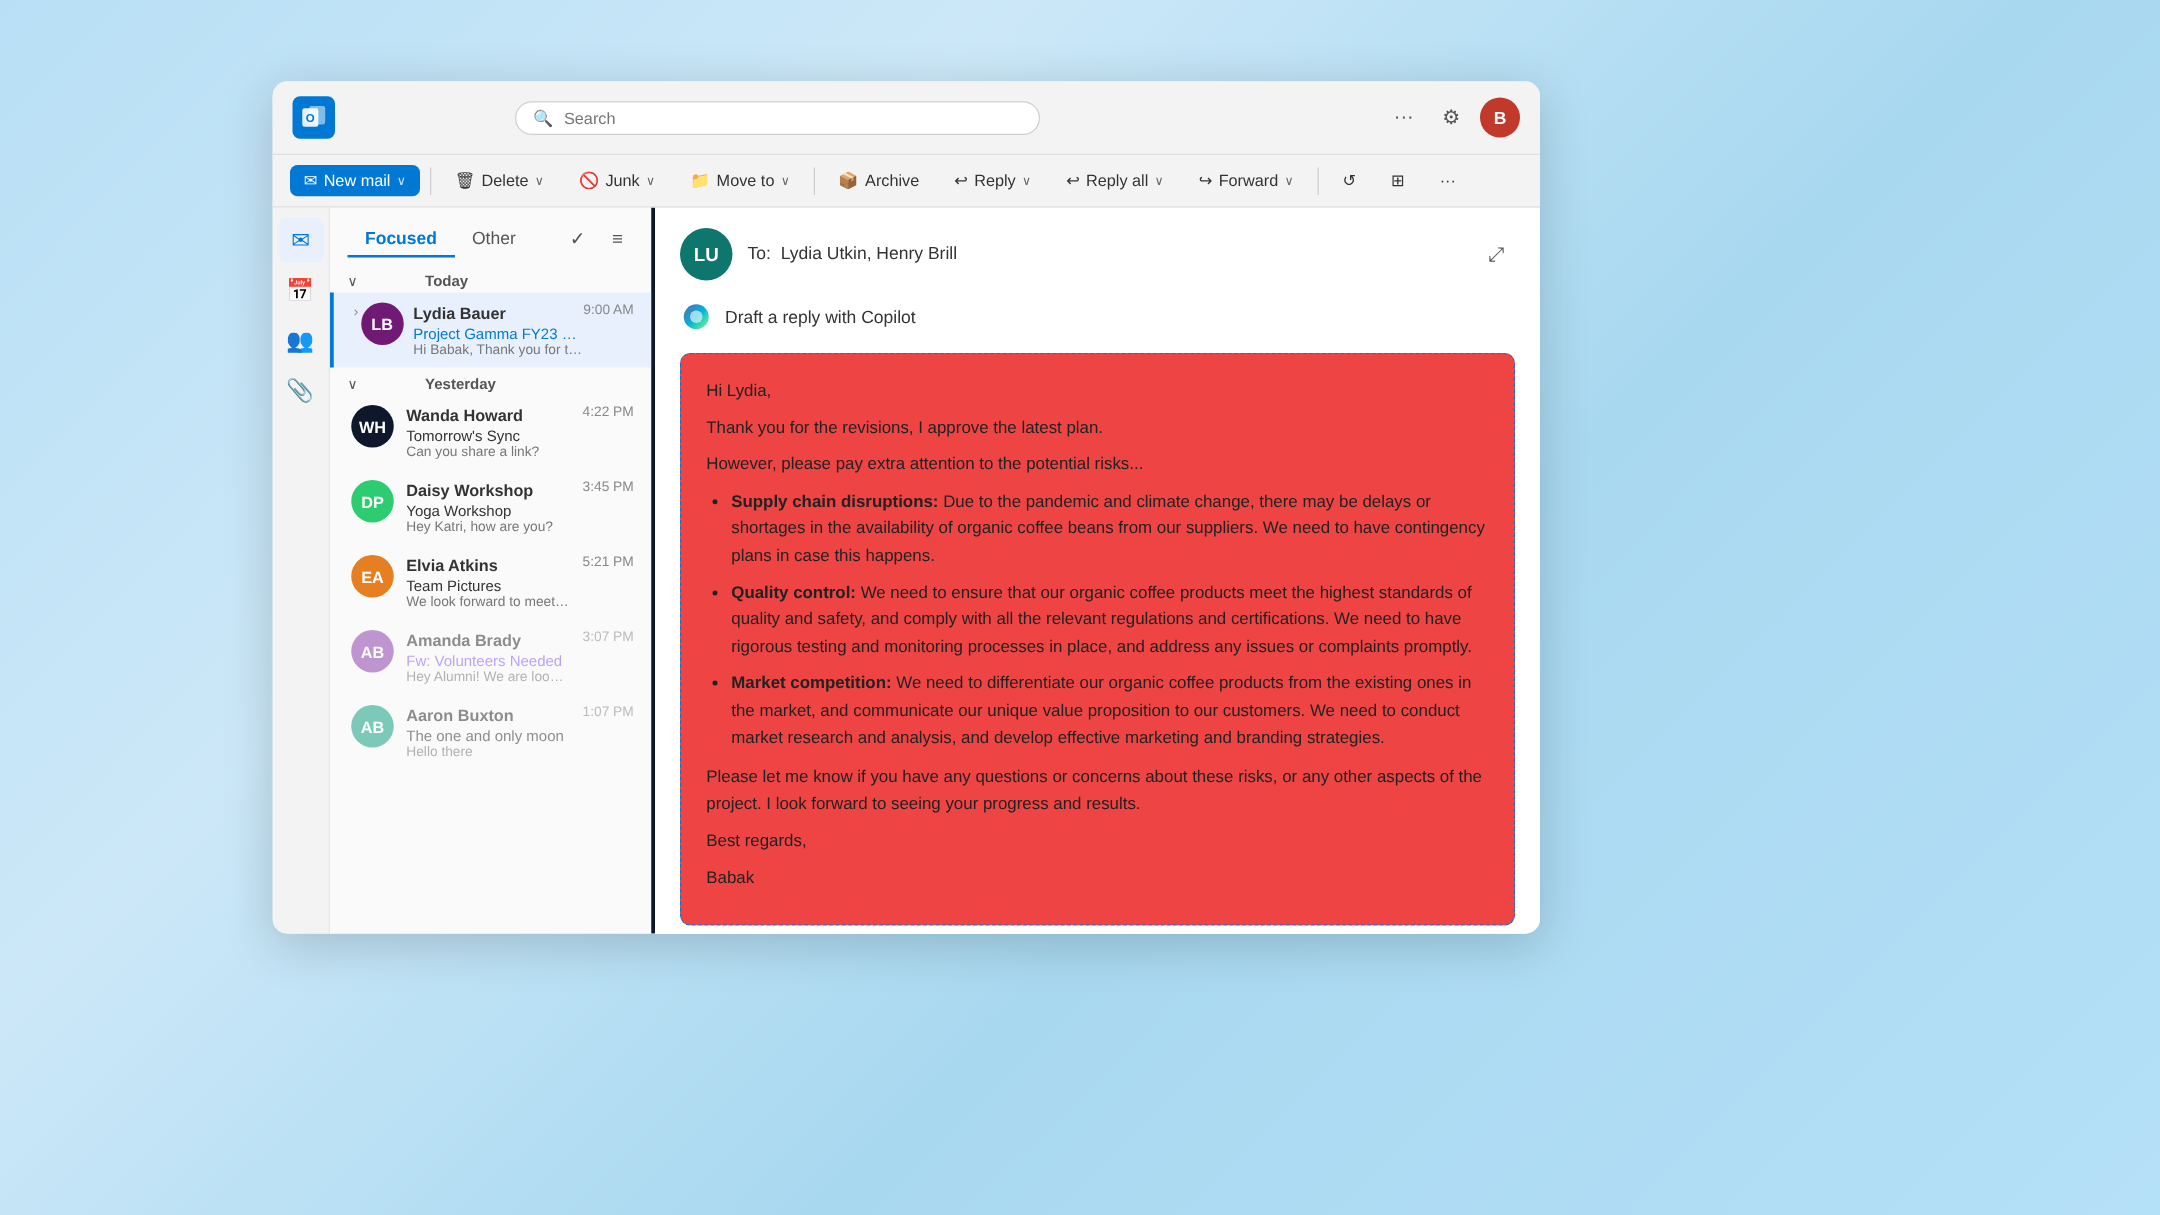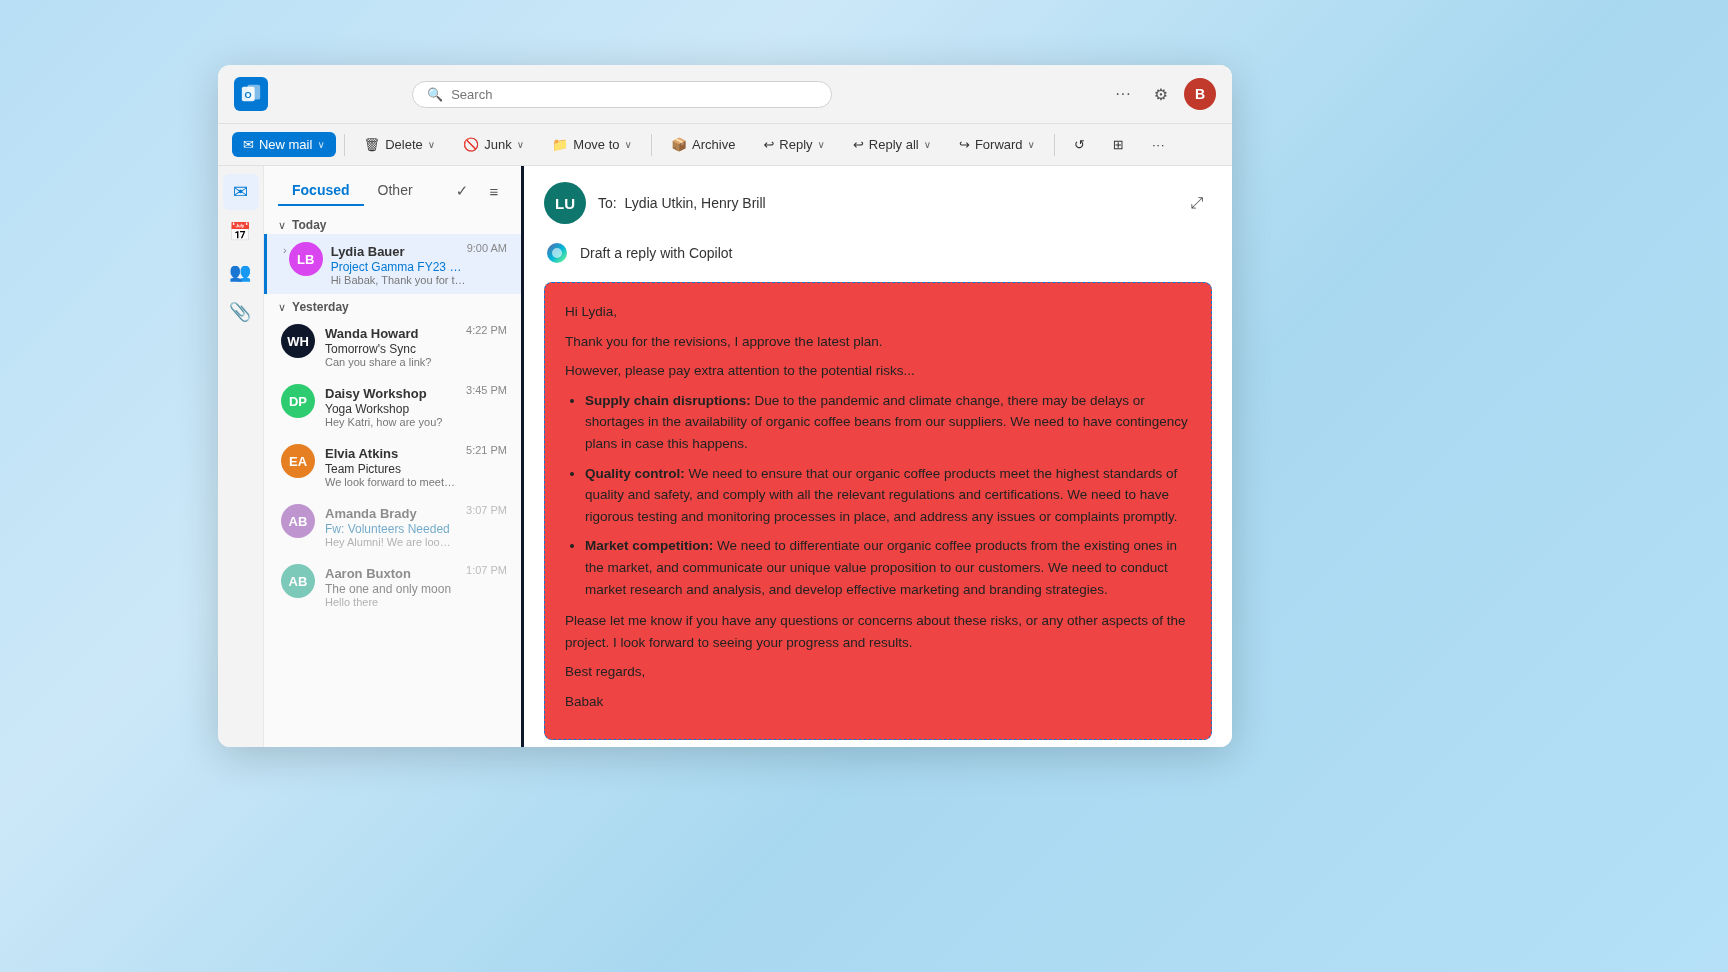--- a/index.html
+++ b/index.html
@@ -238,20 +238,21 @@
     }
     .date-chevron {
       font-size: 11px;
       color: #555;
       cursor: pointer;
     }
     .date-label {
       font-size: 12px;
       color: #555;
       font-weight: 600;
+      margin-left: 48px;
     }
 
     
     .mail-item {
       padding: 8px 14px;
       cursor: pointer;
       display: flex;
       gap: 10px;
       align-items: flex-start;
       border-left: 3px solid transparent;
@@ -544,21 +545,21 @@
       </div>
 
       <div class="date-group">
         <span class="date-chevron">∨</span>
         <span class="date-label">Today</span>
       </div>
 
       <div class="mail-item active">
         <div style="display:flex;align-items:flex-start;gap:0;width:100%;">
           <span class="expand-arrow">›</span>
-          <div class="mail-avatar" style="background:#d946ef;">LB</div>
+          <div class="mail-avatar" style="background:#701a75;">LB</div>
           <div class="mail-content" style="margin-left:8px;">
             <span class="mail-sender">Lydia Bauer</span>
             <div class="mail-subject">Project Gamma FY23 Planni</div>
             <div class="mail-preview">Hi Babak, Thank you for taking the</div>
           </div>
           <div class="mail-item-right">
             <span class="mail-time">9:00 AM</span>
           </div>
         </div>
       </div>
@@ -601,21 +602,21 @@
         </div>
         <div class="mail-item-right">
           <span class="mail-time">5:21 PM</span>
         </div>
       </div>
 
       <div class="mail-item faded">
         <div class="mail-avatar" style="background:#8e44ad;">AB</div>
         <div class="mail-content">
           <span class="mail-sender">Amanda Brady</span>
-          <div class="mail-subject" style="color:#0369a1;font-weight:400;">Fw: Volunteers Needed</div>
+          <div class="mail-subject" style="color:#8b5cf6;font-weight:400;">Fw: Volunteers Needed</div>
           <div class="mail-preview">Hey Alumni! We are looking for</div>
         </div>
         <div class="mail-item-right">
           <span class="mail-time">3:07 PM</span>
         </div>
       </div>
 
       <div class="mail-item faded">
         <div class="mail-avatar" style="background:#16a085;">AB</div>
         <div class="mail-content">

